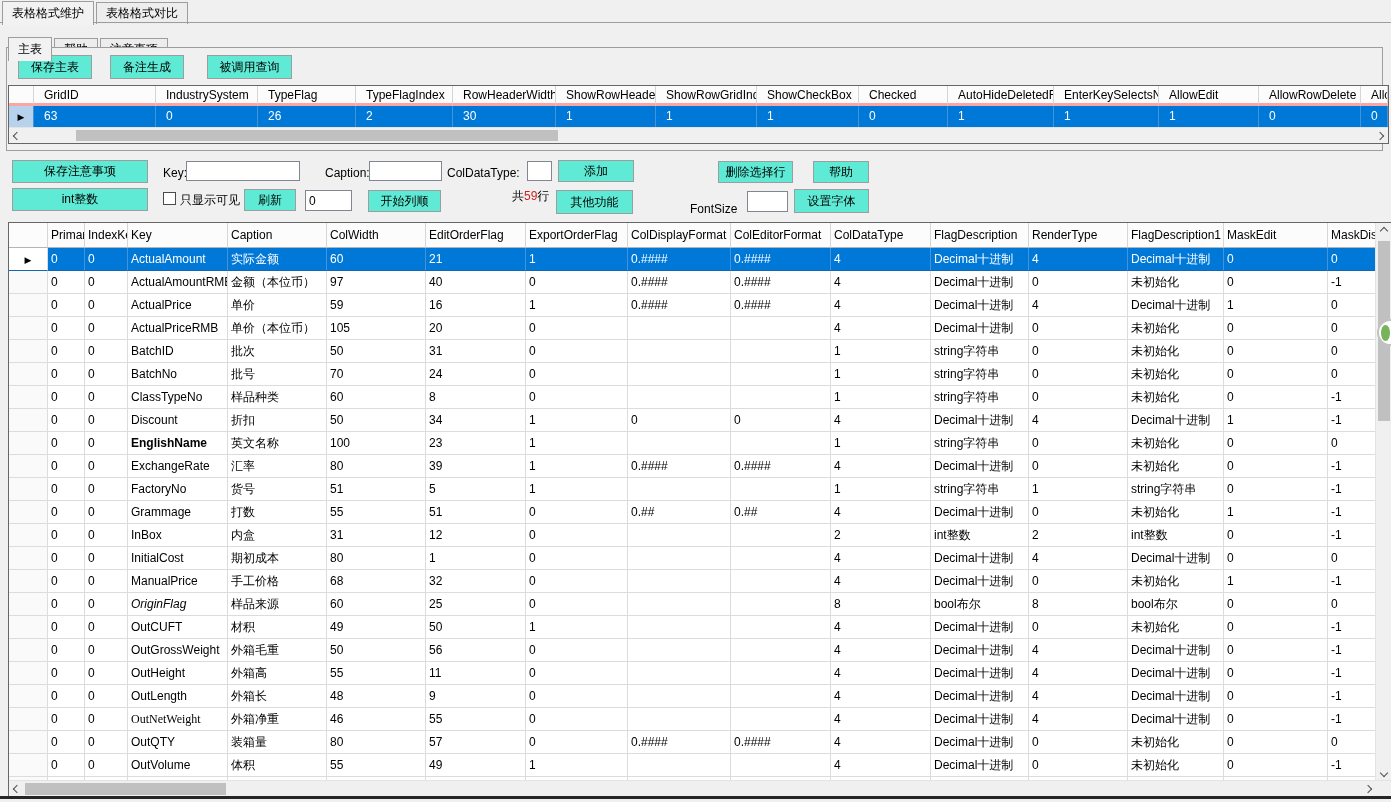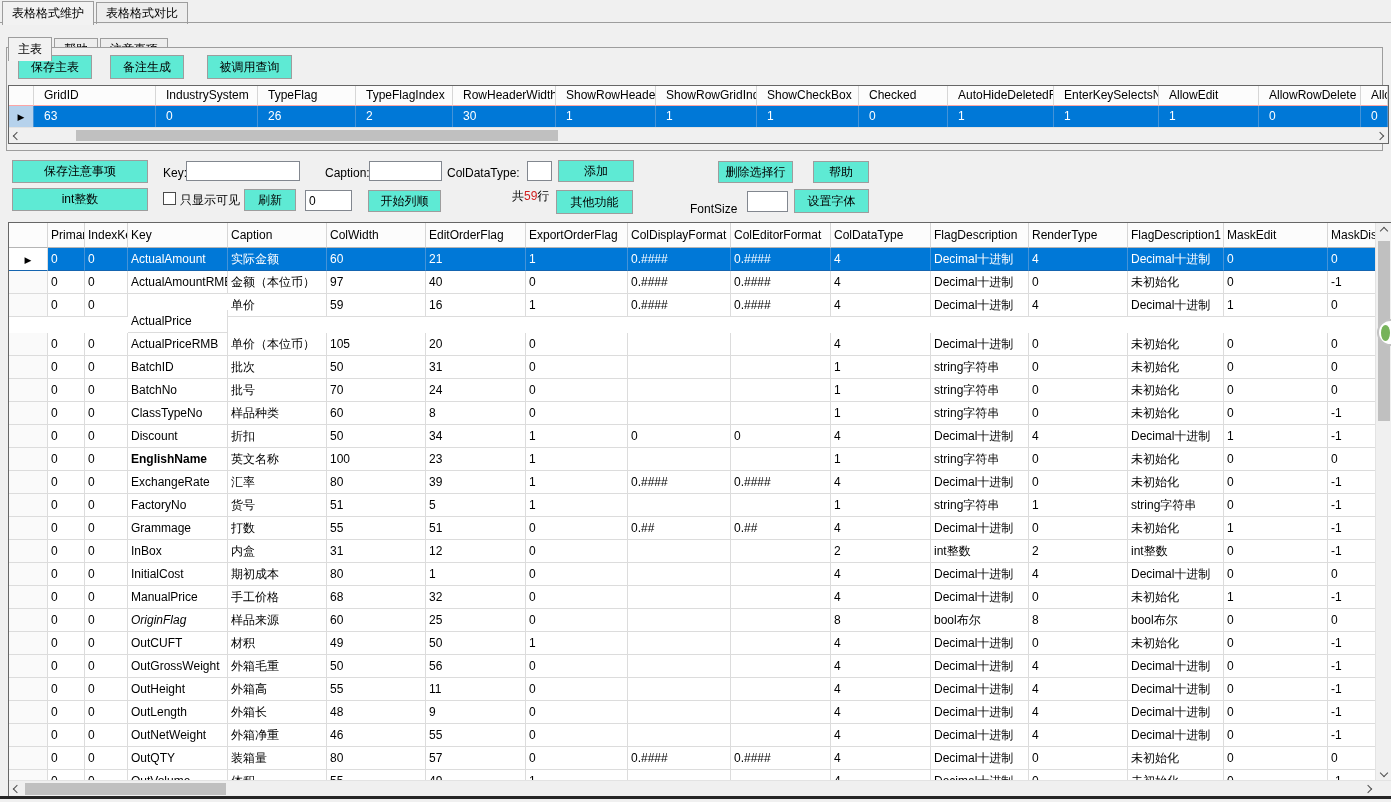--- a/index.html
+++ b/index.html
@@ -26,21 +26,21 @@
   .lbl{position:absolute;white-space:nowrap;line-height:14px}
   .cb{position:absolute;width:13px;height:13px;background:#fff;border:1px solid #4a4a4a;box-sizing:border-box}
   .red{color:#cf1f1f}
   
   .grid{position:absolute;background:#fff;border:1px solid #666;box-sizing:content-box}
   .master{left:8px;top:85px;width:1379px;height:57px}
   .detail{left:8px;top:222px;width:1383px;height:574px}
   .g-hrow{display:flex}
   .g-h{flex:none;box-sizing:border-box;background:#fcfcfc;border-right:1px solid #d6d6d6;
        white-space:nowrap;overflow:hidden}
-  .master .g-h{height:20px;line-height:19px;border-bottom:1px solid #fca5a5;padding-left:10px}
+  .master .g-h{height:20px;line-height:19px;border-bottom:3px solid #fca5a5;padding-left:10px}
   .detail .g-h{height:25px;line-height:24px;border-bottom:1px solid #b5b5b5;padding-left:3px}
   .g-row{display:flex}
   .g-c{flex:none;box-sizing:border-box;border-right:1px solid #dcdcdc;border-bottom:1px solid #dcdcdc;
        white-space:nowrap;overflow:hidden;background:#fff}
   .master .g-c{height:22px;line-height:21px;padding-left:10px}
   .detail .g-c{height:23px;line-height:22px;padding-left:3px}
   .g-rowhdr{padding:0 !important;text-align:center;background:#fafafa}
   .g-row.sel .g-c{background:#0078d7;color:#fff;border-right-color:#4493d8;border-bottom-color:#1565b0}
   .master .g-row.sel .g-rowhdr{background:#b6d2ec;color:#000}
   .detail .g-row.sel .g-rowhdr{background:#fff;color:#000;border-right-color:#dcdcdc}
@@ -214,21 +214,21 @@
         <div class="g-c" style="width: 98px;">Decimal十进制</div>
         <div class="g-c" style="width: 99px;">0</div>
         <div class="g-c" style="width: 96px;">未初始化</div>
         <div class="g-c" style="width: 104px;">0</div>
         <div class="g-c" style="width: 48px;">-1</div>
       </div>
       <div class="g-row">
         <div class="g-c g-rowhdr" style="width: 39px;"></div>
         <div class="g-c" style="width: 37px;">0</div>
         <div class="g-c" style="width: 43px;">0</div>
-        <div class="g-c" style="width: 100px; margin-top: 16px;">ActualPrice</div>
+        <div class="g-c" style="width: 100px;">ActualPrice</div>
         <div class="g-c" style="width: 99px;">单价</div>
         <div class="g-c" style="width: 99px;">59</div>
         <div class="g-c" style="width: 100px;">16</div>
         <div class="g-c" style="width: 102px;">1</div>
         <div class="g-c" style="width: 103px;">0.####</div>
         <div class="g-c" style="width: 100px;">0.####</div>
         <div class="g-c" style="width: 100px;">4</div>
         <div class="g-c" style="width: 98px;">Decimal十进制</div>
         <div class="g-c" style="width: 99px;">4</div>
         <div class="g-c" style="width: 96px;">Decimal十进制</div>
@@ -538,21 +538,21 @@
         <div class="g-c" style="width: 98px;">Decimal十进制</div>
         <div class="g-c" style="width: 99px;">4</div>
         <div class="g-c" style="width: 96px;">Decimal十进制</div>
         <div class="g-c" style="width: 104px;">0</div>
         <div class="g-c" style="width: 48px;">-1</div>
       </div>
       <div class="g-row">
         <div class="g-c g-rowhdr" style="width: 39px;"></div>
         <div class="g-c" style="width: 37px;">0</div>
         <div class="g-c" style="width: 43px;">0</div>
-        <div class="g-c" style="width: 100px;">OutNetWeight</div>
+        <div class="g-c" style="width: 100px; font-family: Liberation Serif, serif;">OutNetWeight</div>
         <div class="g-c" style="width: 99px;">外箱净重</div>
         <div class="g-c" style="width: 99px;">46</div>
         <div class="g-c" style="width: 100px;">55</div>
         <div class="g-c" style="width: 102px;">0</div>
         <div class="g-c" style="width: 103px;"></div>
         <div class="g-c" style="width: 100px;"></div>
         <div class="g-c" style="width: 100px;">4</div>
         <div class="g-c" style="width: 98px;">Decimal十进制</div>
         <div class="g-c" style="width: 99px;">4</div>
         <div class="g-c" style="width: 96px;">Decimal十进制</div>

